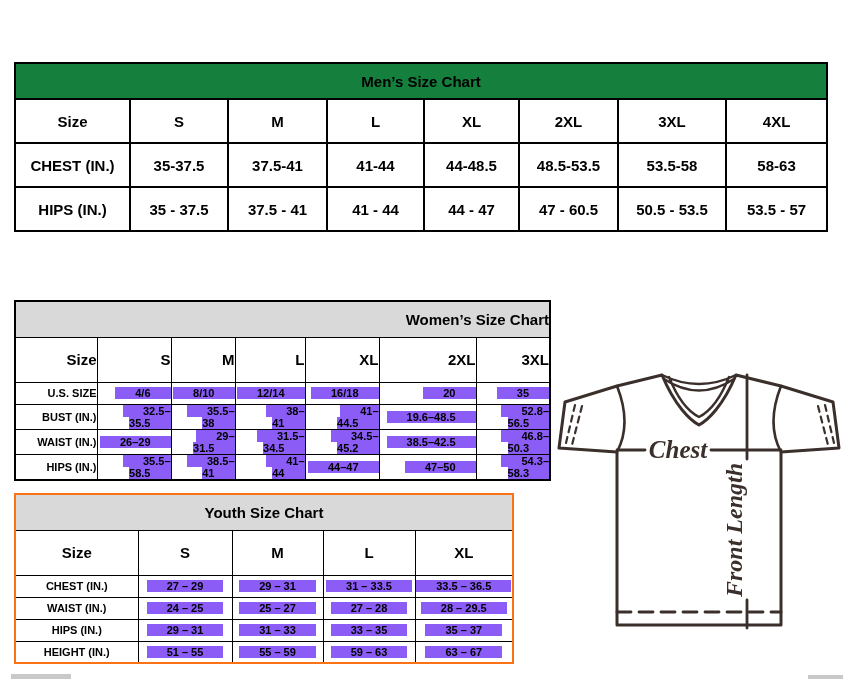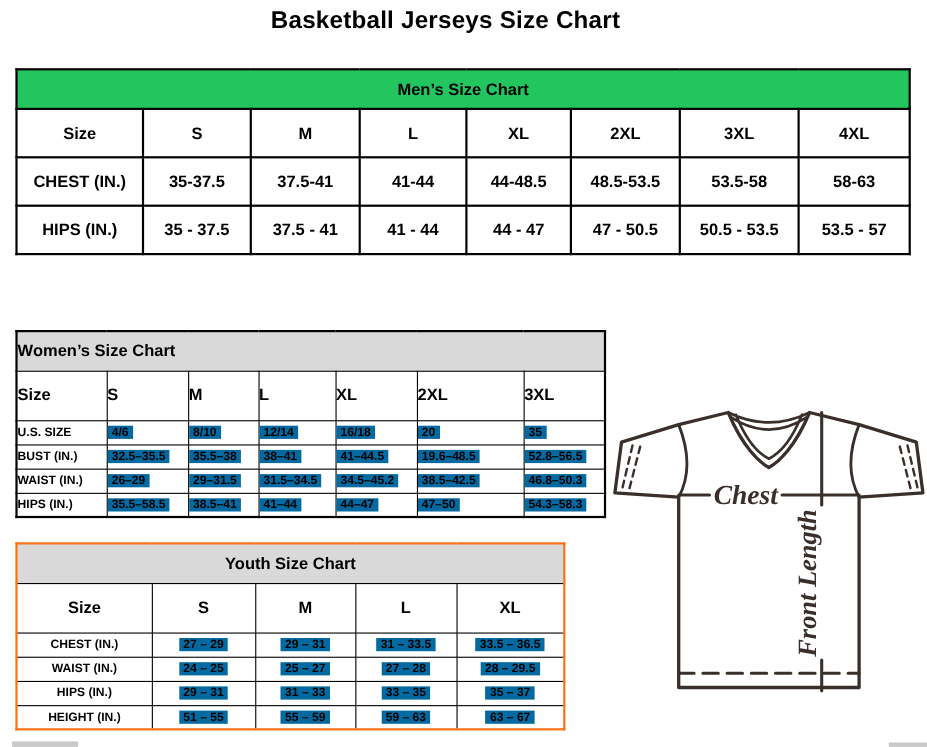--- a/index.html
+++ b/index.html
@@ -8,54 +8,53 @@
   #page { position:relative; width:843px; height:679px; background:#fff; }
 
   .page-title { position:absolute; left:0; top:5px; width:810px; text-align:center;
                 font-size:22px; font-weight:bold; color:#000; letter-spacing:0.2px; }
 
   table { border-collapse:collapse; table-layout:fixed; position:absolute; background:#fff; }
 
   
   .mens { left:14px; top:62px; width:812px; border:2px solid #000; }
   .mens td { border:2px solid #000; text-align:center; font-weight:bold; font-size:15px; color:#000; }
-  .mens .band td { background:#22c55e; height:36px; font-size:15px; }
+  .mens .band td { background:#15803d; height:36px; font-size:15px; }
   .mens .cols td { height:44px; }
   .mens .data td { height:44px; }
 
   
   .womens { left:14px; top:300px; width:535px; border:2px solid #000; }
-  .womens td { border:1px solid #000; text-align:left; font-weight:bold; color:#000; }
+  .womens td { border:1px solid #000; text-align:right; font-weight:bold; color:#000; }
   .womens .band td { background:#d9d9d9; height:36px; font-size:15px; }
   .womens .cols td { height:45px; font-size:15px; }
   .womens .data td { height:22px; font-size:11px; }
 
   
   .youth { left:14px; top:493px; width:498px; border:2px solid #f97316; }
   .youth td { border:1px solid #000; text-align:center; font-weight:bold; color:#000; }
   .youth .band td { background:#d9d9d9; height:36px; font-size:15px; }
   .youth .cols td { height:45px; font-size:15px; }
   .youth .data td { height:22px; font-size:11px; }
 
-  .hl { background:#0369a1; padding:0 4px; }
+  .hl { background:#8b5cf6; padding:0 20px; }
 
   
   .jersey { position:absolute; left:557px; top:362px; width:286px; height:300px; }
 
   
   .sb { position:absolute; background:#c9c9c9; }
   .sb-left  { left:11px;  top:674px; width:60px; height:5px; }
   .sb-right { left:808px; top:675px; width:35px; height:4px; }
 </style>
 </head>
 <body>
 
 <div id="page">
 
-  <div class="page-title">Basketball Jerseys Size Chart</div>
 
   <table class="mens">
     <colgroup>
       <col style="width:115px">
         <col style="width:98px">
         <col style="width:99px">
         <col style="width:97px">
       <col style="width:95px">
         <col style="width:99px">
         <col style="width:108px">
@@ -84,21 +83,21 @@
       <td>48.5-53.5</td>
       <td>53.5-58</td>
       <td>58-63</td>
     </tr>
     <tr class="data">
       <td>HIPS (IN.)</td>
       <td>35 - 37.5</td>
       <td>37.5 - 41</td>
       <td>41 - 44</td>
       <td>44 - 47</td>
-      <td>47 - 50.5</td>
+      <td>47 - 60.5</td>
       <td>50.5 - 53.5</td>
       <td>53.5 - 57</td>
     </tr>
   </tbody>
     </table>
 
   <table class="womens">
     <colgroup>
       <col style="width:82px">
         <col style="width:74px">

